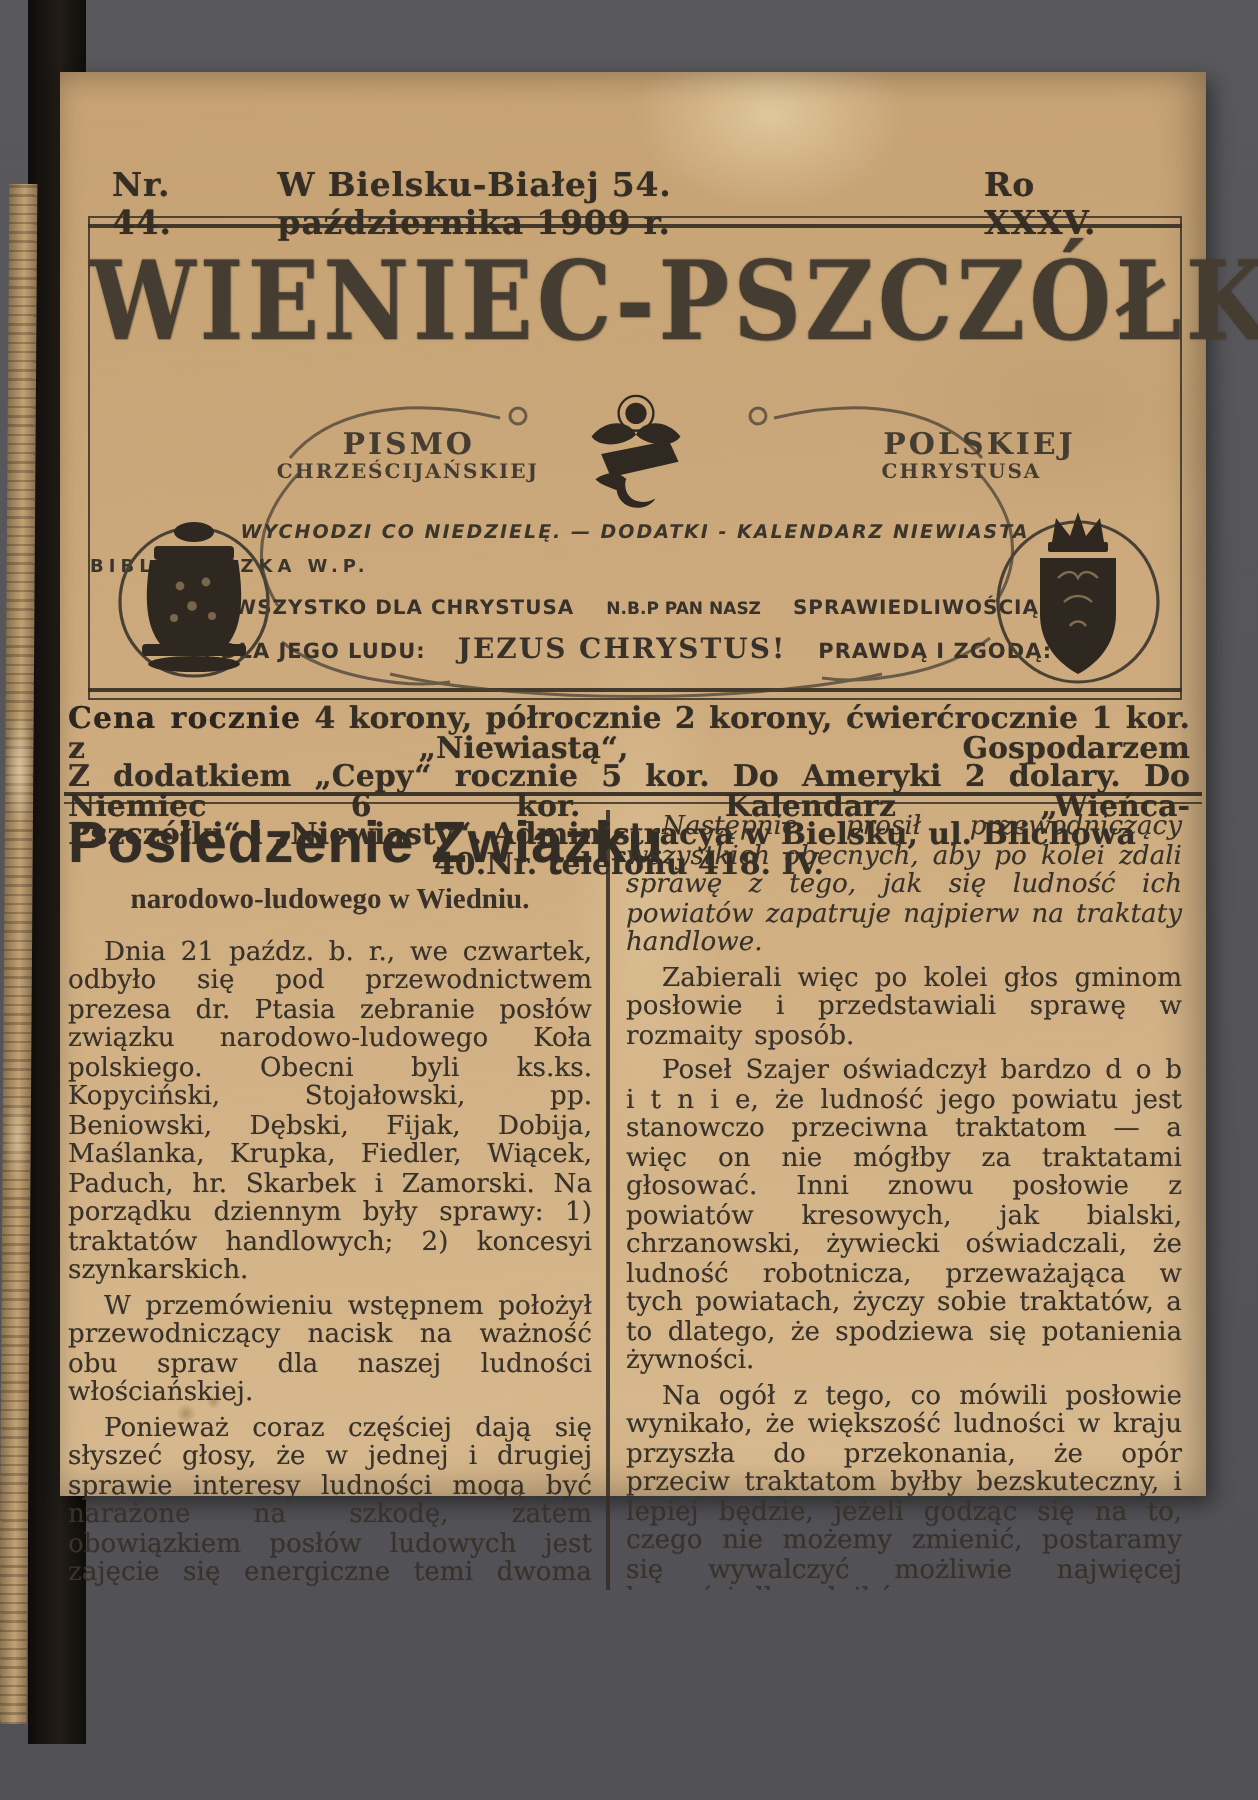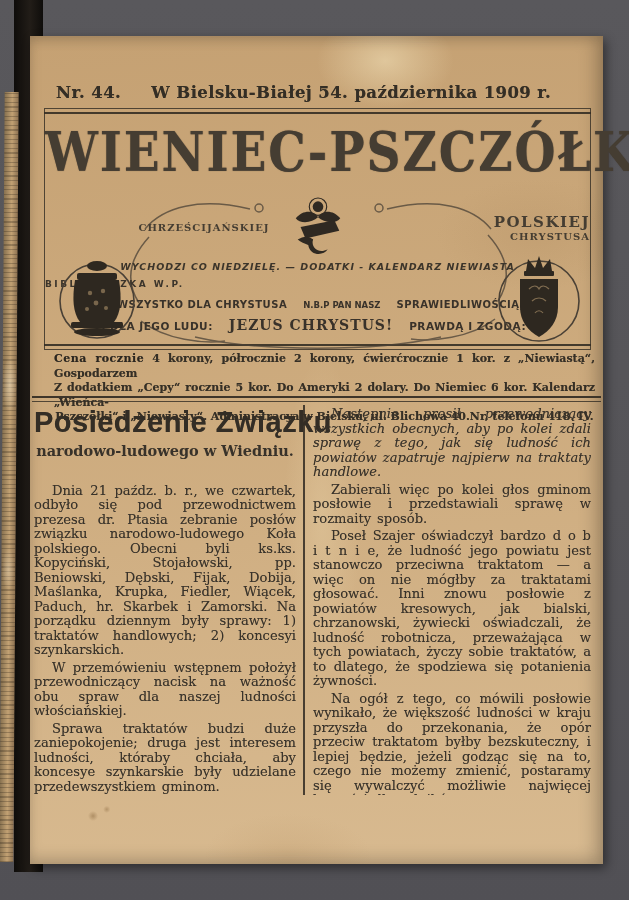--- a/index.html
+++ b/index.html
@@ -17,21 +17,21 @@
     position:absolute;left:2px;top:92px;width:14px;height:770px;
     background:
       radial-gradient(ellipse 10px 40px at 50% 38%, rgba(235,220,190,.55), rgba(235,220,190,0) 70%),
       radial-gradient(ellipse 9px 30px at 50% 62%, rgba(230,212,180,.45), rgba(230,212,180,0) 70%),
       repeating-linear-gradient(0deg, rgba(42,33,22,.28) 0 1.2px, rgba(0,0,0,0) 1.2px 4.6px),
       linear-gradient(90deg,#86704f,#c2a173 55%,#8d7252);
     transform:rotate(.4deg);
   }
   
   .page{
-    position:absolute;left:30px;top:36px;width:573px;height:828px;
+    position:absolute;left:30px;top:36px;width:573px;height:712px;
     color:#3a332a;
     background:
       radial-gradient(ellipse 95px 65px at 62% 3%, rgba(244,228,188,.55), rgba(244,228,188,0) 72%),
       radial-gradient(ellipse 55px 230px at 51% 58%, rgba(240,221,180,.30), rgba(240,221,180,0) 70%),
       radial-gradient(circle 7px at 11% 94.2%, rgba(128,94,53,.45), rgba(128,94,53,0) 72%),
       radial-gradient(circle 5px at 13.4% 93.4%, rgba(128,94,53,.40), rgba(128,94,53,0) 72%),
       radial-gradient(ellipse 140px 80px at 88% 24%, rgba(170,134,90,.22), rgba(170,134,90,0) 70%),
       radial-gradient(ellipse 120px 60px at 45% 99%, rgba(186,150,104,.25), rgba(186,150,104,0) 70%),
       linear-gradient(176deg,#c5a173 0%,#cdab7e 45%,#d8ba90 100%);
     box-shadow: inset -10px 0 16px rgba(0,0,0,.16), inset 0 -8px 14px rgba(0,0,0,.10),
@@ -58,21 +58,21 @@
     transform:scaleY(1.16);transform-origin:top center;
     text-shadow:0 0 1px rgba(62,53,42,.55), .5px .5px 0 rgba(62,53,42,.25);
     white-space:nowrap;
   }
   .mh-sub{
     position:absolute;left:0;right:0;top:88px;
     display:grid;grid-template-columns:1fr 88px 1fr;align-items:center;
     font-weight:bold;color:#453d32;
   }
   .mh-sub .cell-l{text-align:right;}
-  .mh-sub .cell-r{text-align:right;}
+  .mh-sub .cell-r{text-align:center;}
   .mh-sub .s1{font-size:15px;letter-spacing:1.5px;}
   .mh-sub .s2{font-size:10px;letter-spacing:1px;}
   .mh-sub .cell-l .s1{padding-right:36px;}
   .mh-sub .cell-l .s2{padding-right:4px;}
   .mh-sub .cell-r .s1{padding-left:28px;}
   .mh-sub .cell-r .s2{padding-left:10px;}
   .mh-emblem{display:block;margin:0 auto;}
   .mh-schedule{
     position:absolute;left:0;right:0;top:152px;text-align:center;
     font-family:"DejaVu Sans",sans-serif;font-weight:bold;font-size:9.5px;
@@ -94,22 +94,22 @@
   .mh-motto1 .m-b{font-size:8.5px;}
   .mh-motto1 .m-c{font-size:10px;letter-spacing:.5px;}
   .mh-motto2 .m-a{font-size:10.5px;letter-spacing:.5px;}
   .mh-motto2 .m-b{font-size:14px;letter-spacing:1px;font-family:"DejaVu Serif",serif;}
   .mh-motto2 .m-c{font-size:10.5px;letter-spacing:.5px;}
   .orn{position:absolute;}
   .orn-left{left:12px;top:142px;}
   .orn-right{right:8px;top:138px;}
   
   .subscription{
-    position:absolute;left:20px;right:4px;top:316px;
-    font-weight:bold;font-size:11px;line-height:14.6px;color:#352f26;
+    position:absolute;left:0;right:4px;top:316px;
+    font-weight:bold;font-size:15px;line-height:14.6px;color:#352f26;
     text-shadow:0 0 .4px rgba(53,47,38,.5);
   }
   .sub-line{text-align:justify;text-align-last:justify;padding:0 4px;}
   .sub-line.center{text-align:left;text-align-last:center;}
   .sub-lead{font-weight:bold;color:#2b2620;letter-spacing:.5px;}
   
   .article-rule{
     position:absolute;left:2px;right:2px;top:360px;height:3px;
     border-top:2.6px solid rgba(50,44,35,.92);border-bottom:1px solid rgba(50,44,35,.8);
   }
@@ -119,40 +119,41 @@
     display:flex;overflow:hidden;
   }
   .col-left{width:273px;box-sizing:border-box;padding:0 7px 0 4px;}
   .col-right{flex:1;box-sizing:border-box;border-left:2px solid rgba(52,45,36,.88);padding:0 12px 0 8px;}
   .art-title{
     margin:2px 0 0;font-family:"Liberation Sans",sans-serif;font-weight:bold;
     font-size:29px;line-height:1.1;letter-spacing:.5px;color:#332d25;text-align:center;
     white-space:nowrap;text-shadow:0 0 .5px rgba(51,45,37,.55);
   }
   .art-subtitle{
-    margin:3px 0 25px;text-align:center;font-weight:bold;font-size:14.5px;color:#38322a;
+    margin:3px 0 11px;text-align:center;font-weight:bold;font-size:14.5px;color:#38322a;font-family:Liberation Serif, serif;
   }
   .columns p{
     margin:0 0 3px;text-align:justify;text-indent:18px;
     font-size:13.1px;line-height:14.5px;word-spacing:1.8px;color:#38322a;
     text-shadow:0 0 .35px rgba(56,50,42,.45);
   }
   .col-right p:first-child{margin-top:2px;font-style:italic;}
 </style>
 </head>
 <body>
 
 <div class="spine-black"></div>
 <div class="edge-sliver"></div>
 
 <div class="page">
 
   <div class="issue-line">
     <span>Nr. 44.</span>
     <span>W Bielsku-Białej 54. października 1909 r.</span>
+    <span>Ro XXXV.</span>
   </div>
 
   <div class="mh">
     <div class="mh-thick-top"></div>
     <div class="mh-thick-bottom"></div>
 
     <svg class="mh-decor" viewBox="0 0 545 240" preserveAspectRatio="none">
       <g fill="none" stroke="#4a4136" stroke-width="1.5" opacity=".75">
         <path d="M205,100 C155,88 118,98 100,120"></path>
         <circle cx="214" cy="99" r="4"></circle>
@@ -163,20 +164,21 @@
         <path d="M150,228 C215,243 330,243 396,228"></path>
         <path d="M96,212 C120,231 160,235 180,232"></path>
         <path d="M450,210 C426,229 386,233 366,230"></path>
       </g>
     </svg>
 
     <h1 class="mh-title">WIENIEC-PSZCZÓŁKA</h1>
 
     <div class="mh-sub">
       <div class="cell-l">
+        <div class="s1">PISMO</div>
         <div class="s2">CHRZEŚCIJAŃSKIEJ</div>
       </div>
       <svg class="mh-emblem" width="70" height="60" viewBox="0 0 70 62">
         <g fill="#2f2922">
           <circle cx="35" cy="10" r="5.5"></circle>
           <circle cx="35" cy="10" r="9" fill="none" stroke="#2f2922" stroke-width="1.2"></circle>
           <path d="M12,22 C20,12 32,14 35,21 C29,27 16,28 12,22 z"></path>
           <path d="M58,22 C50,12 38,14 35,21 C41,27 54,28 58,22 z"></path>
           <path d="M17,31 L52,24 L57,35 L22,43 z"></path>
           <path d="M30,43 C27,53 36,59 45,54 C41,61 27,61 25,50 z"></path>
@@ -246,21 +248,20 @@
   </div>
 
   <div class="article-rule"></div>
 
   <div class="columns">
     <div class="col-left">
       <h2 class="art-title">Posiedzenie Związku</h2>
       <h3 class="art-subtitle">narodowo-ludowego w Wiedniu.</h3>
       <p>Dnia 21 paźdz. b. r., we czwartek, odbyło się pod przewodnictwem prezesa dr. Ptasia zebranie posłów związku narodowo-ludowego Koła polskiego. Obecni byli ks.ks. Kopyciński, Stojałowski, pp. Beniowski, Dębski, Fijak, Dobija, Maślanka, Krupka, Fiedler, Wiącek, Paduch, hr. Skarbek i Zamorski. Na porządku dziennym były sprawy: 1) traktatów handlowych; 2) koncesyi szynkarskich.</p>
       <p>W przemówieniu wstępnem położył przewodniczący nacisk na ważność obu spraw dla naszej ludności włościańskiej.</p>
-      <p>Sprawa traktatów budzi duże zaniepokojenie; druga jest interesem ludności, któraby chciała, aby koncesye szynkarskie były udzielane przedewszystkiem gminom.</p>
       <p>Ponieważ coraz częściej dają się słyszeć głosy, że w jednej i drugiej sprawie interesy ludności mogą być narażone na szkodę, zatem obowiązkiem posłów ludowych jest zajęcie się energiczne temi dwoma sprawami.</p>
     </div>
     <div class="col-right">
       <p>Następnie prosił przewodniczący wszystkich obecnych, aby po kolei zdali sprawę z tego, jak się ludność ich powiatów zapatruje najpierw na traktaty handlowe.</p>
       <p>Zabierali więc po kolei głos gminom posłowie i przedstawiali sprawę w rozmaity sposób.</p>
       <p>Poseł Szajer oświadczył bardzo d o b i t n i e, że ludność jego powiatu jest stanowczo przeciwna traktatom — a więc on nie mógłby za traktatami głosować. Inni znowu posłowie z powiatów kresowych, jak bialski, chrzanowski, żywiecki oświadczali, że ludność robotnicza, przeważająca w tych powiatach, życzy sobie traktatów, a to dlatego, że spodziewa się potanienia żywności.</p>
       <p>Na ogół z tego, co mówili posłowie wynikało, że większość ludności w kraju przyszła do przekonania, że opór przeciw traktatom byłby bezskuteczny, i lepiej będzie, jeżeli godząc się na to, czego nie możemy zmienić, postaramy się wywalczyć możliwie najwięcej korzyści dla rolników.</p>
 
     </div>
   </div>

